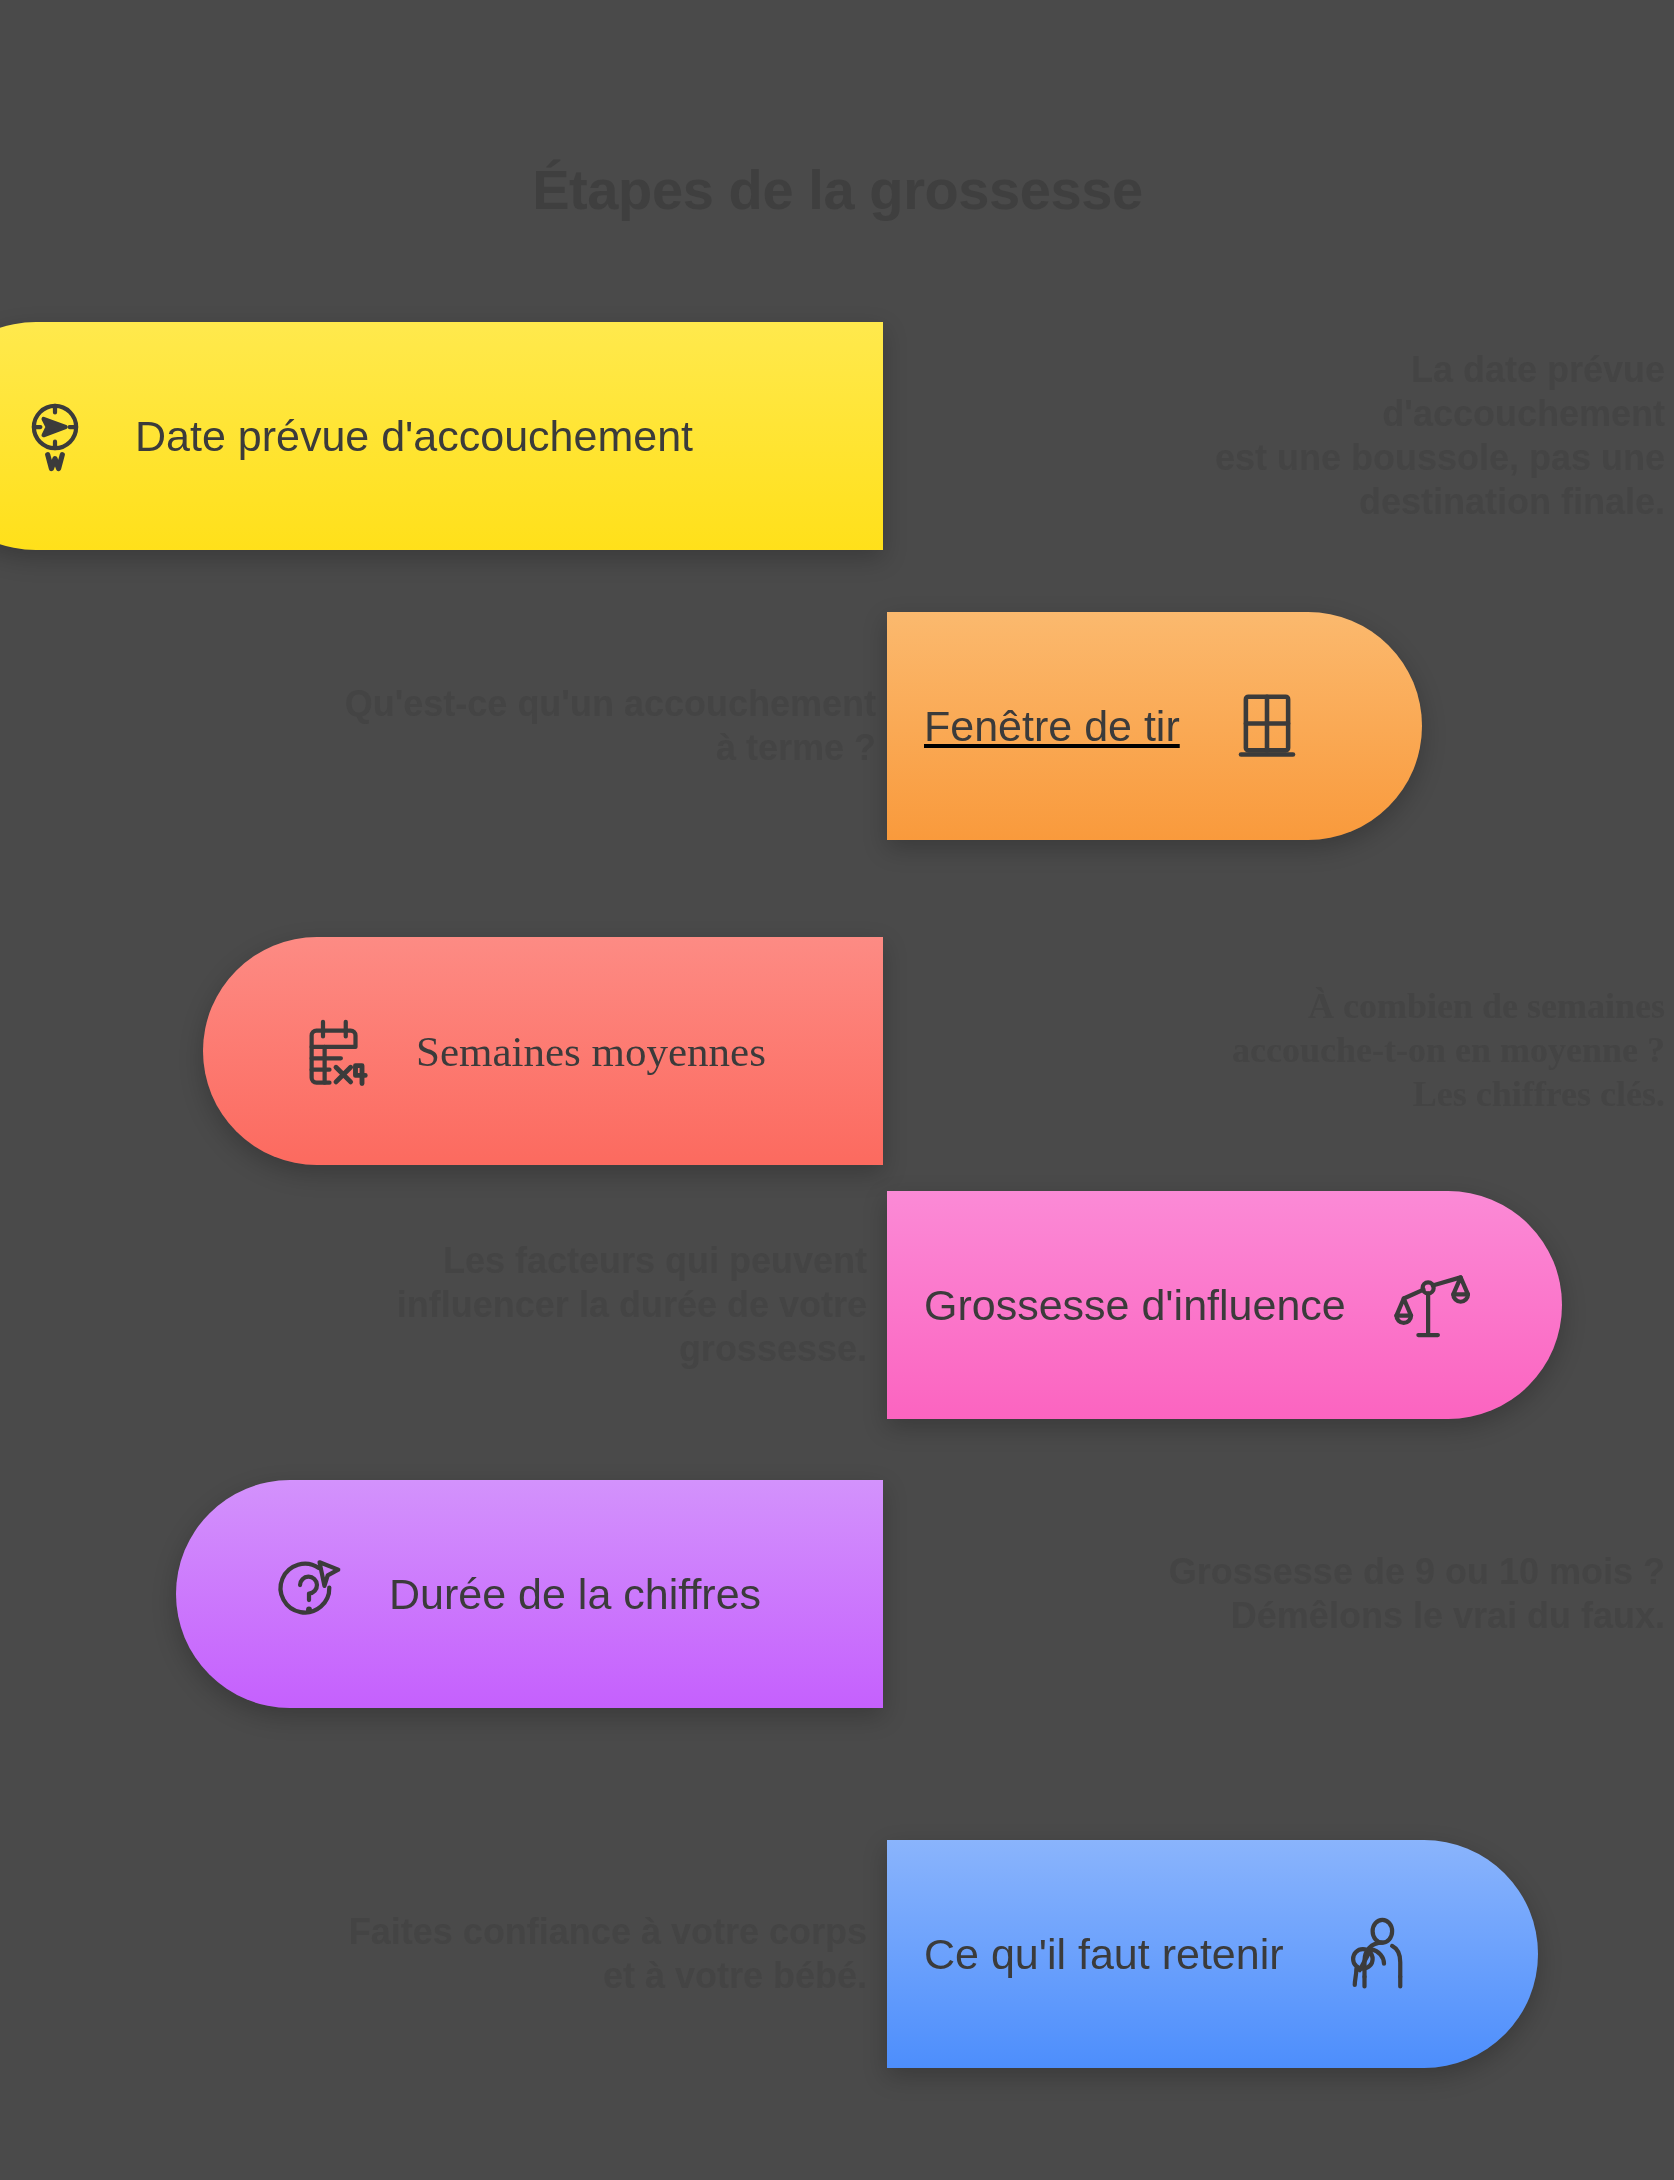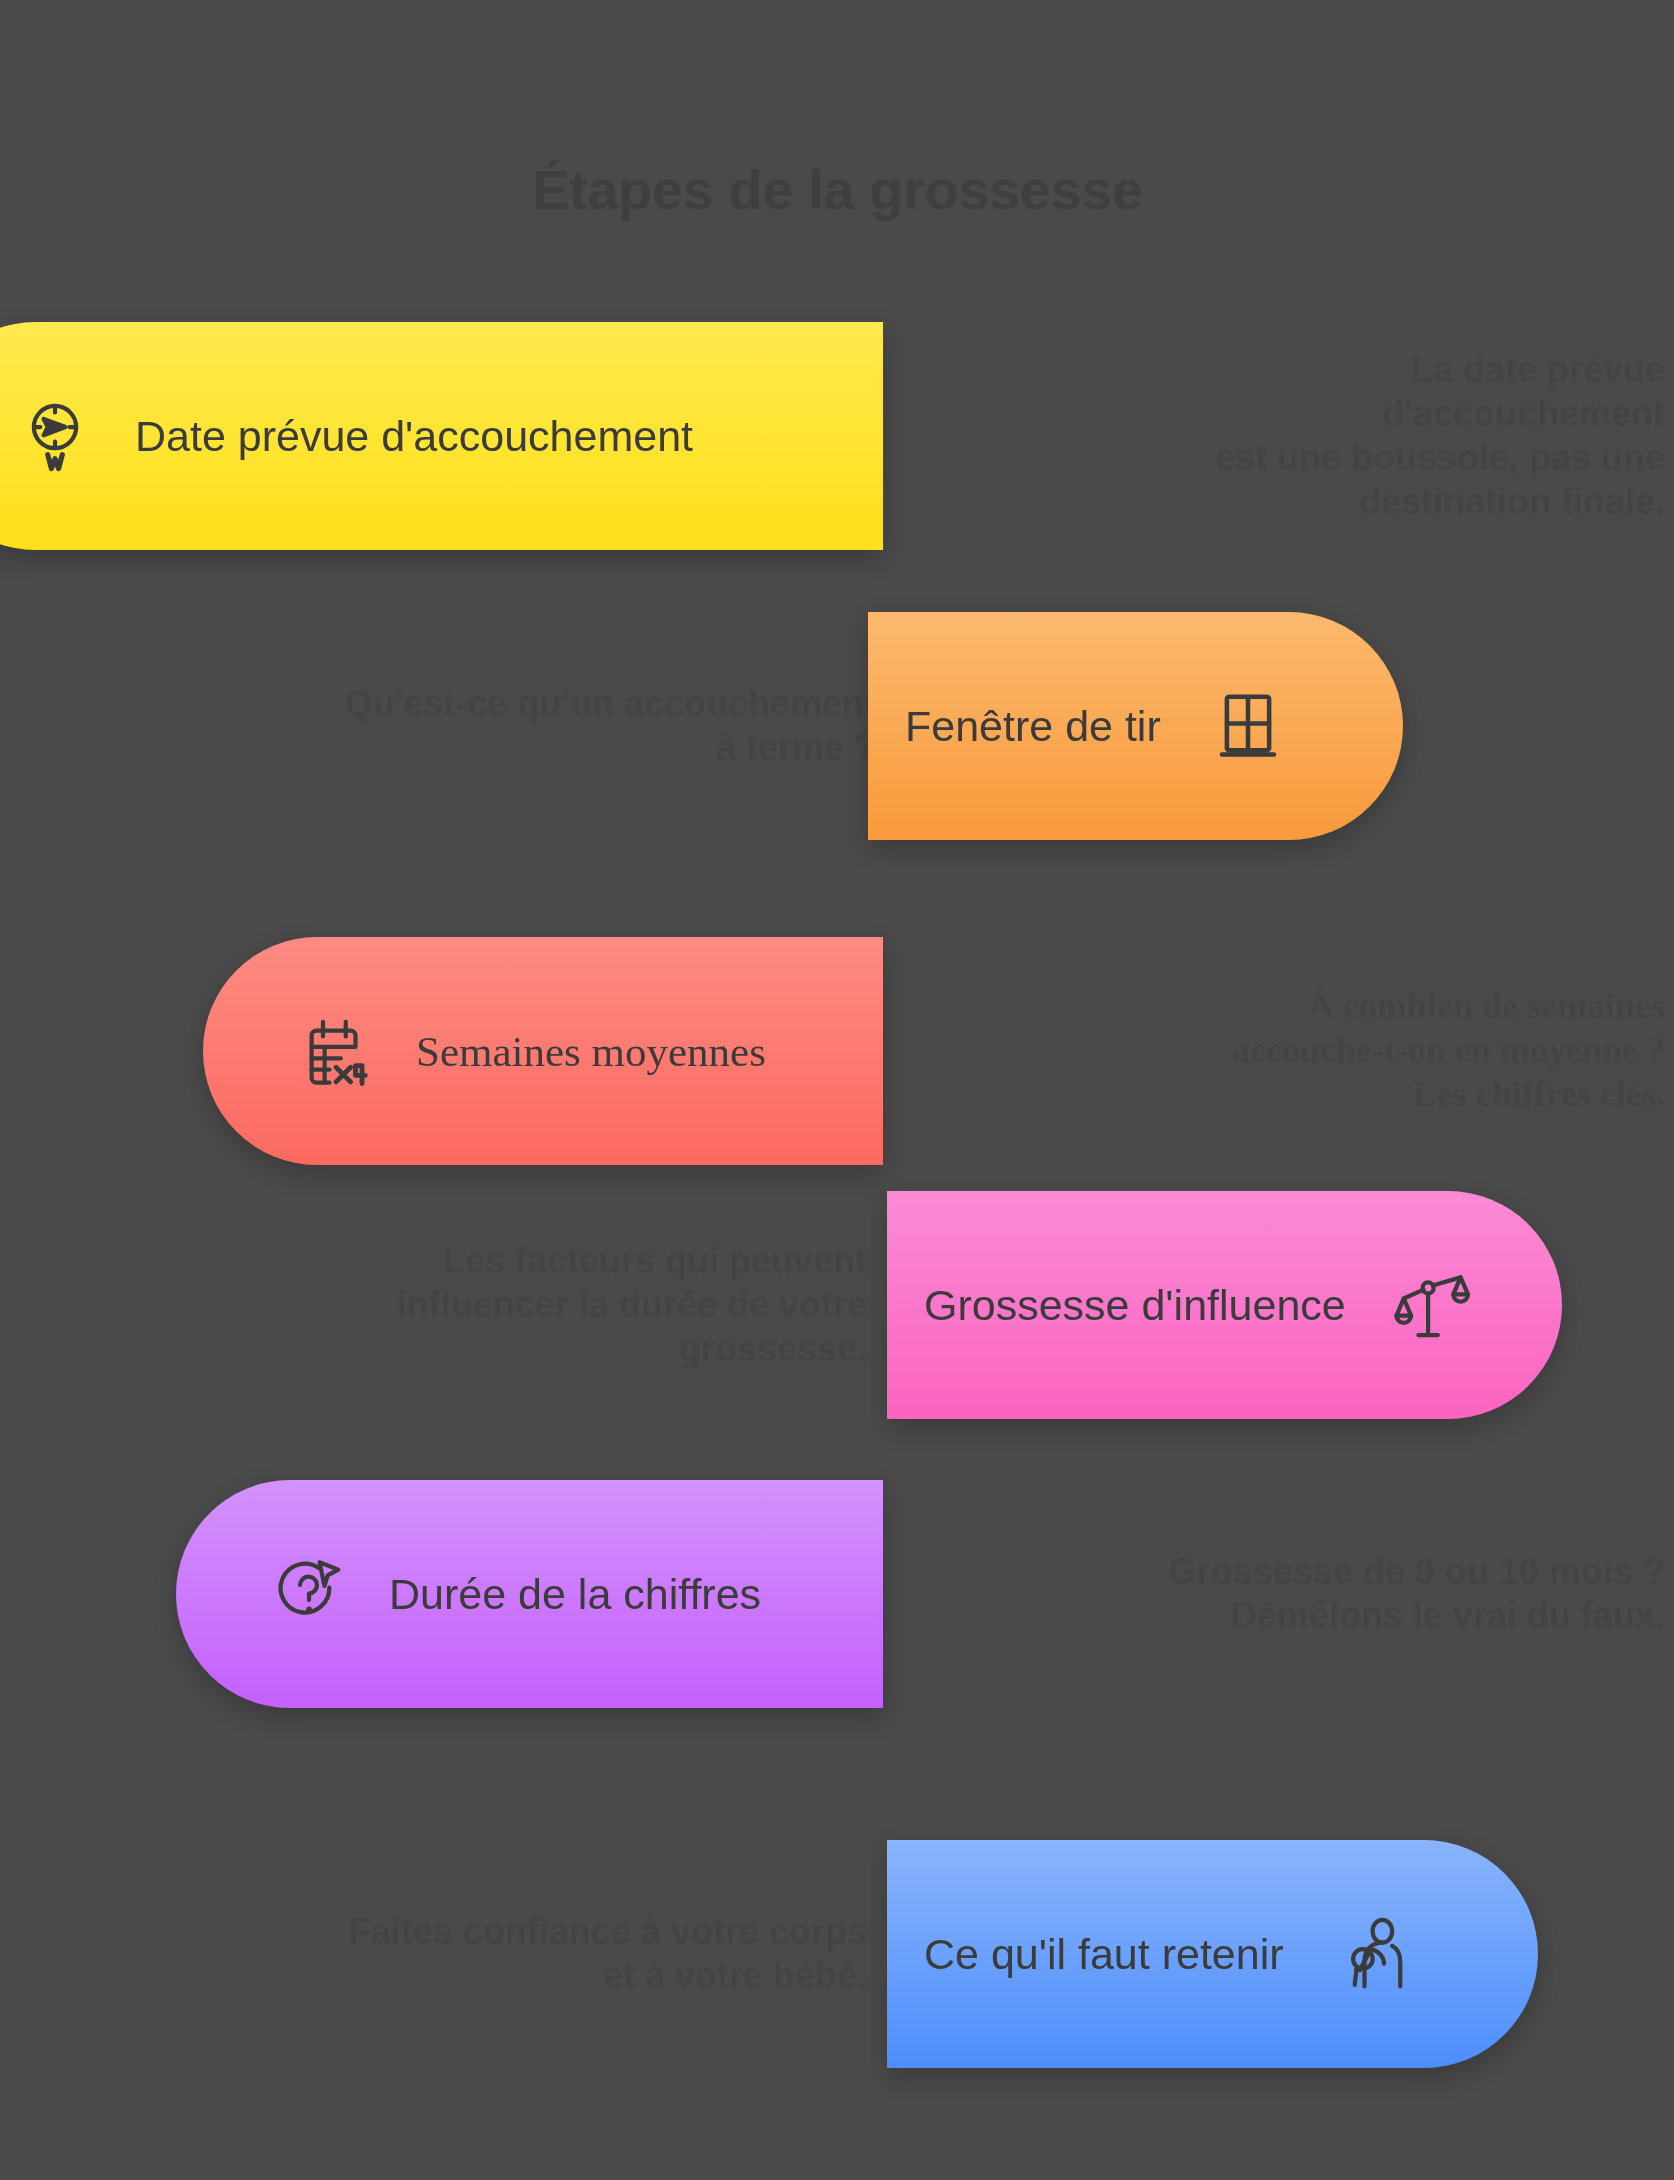--- a/index.html
+++ b/index.html
@@ -63,21 +63,21 @@
   #row-2{top:612px;}
   #row-3{top:937px;font-family:Liberation Serif, serif;}
   #row-4{top:1191px;}
   #row-5{top:1480px;}
   #row-6{top:1840px;}
 
   
   #card-1{left:-102px;width:961px;background:linear-gradient(180deg,#ffe94d 0%,#ffe01a 100%);}
   #desc-1{right:34px;width:545px;}
   
-  #card-2{left:844px;width:535px;background:linear-gradient(180deg,#fbb96e 0%,#f99a3c 100%);}
+  #card-2{left:863px;width:535px;background:linear-gradient(180deg,#fbb96e 0%,#f99a3c 100%);text-decoration:underline;}
   #desc-2{left:256px;width:596px;}
   
   #card-3{left:179px;width:680px;background:linear-gradient(180deg,#fd8b84 0%,#fc6a5f 100%);}
   #desc-3{right:34px;width:562px;}
   
   #card-4{left:863px;width:675px;background:linear-gradient(180deg,#fb8ad6 0%,#fb64c0 100%);}
   #desc-4{left:281px;width:562px;}
   
   #card-5{left:152px;width:707px;background:linear-gradient(180deg,#d392fc 0%,#c560fd 100%);}
   #desc-5{right:34px;width:596px;}

